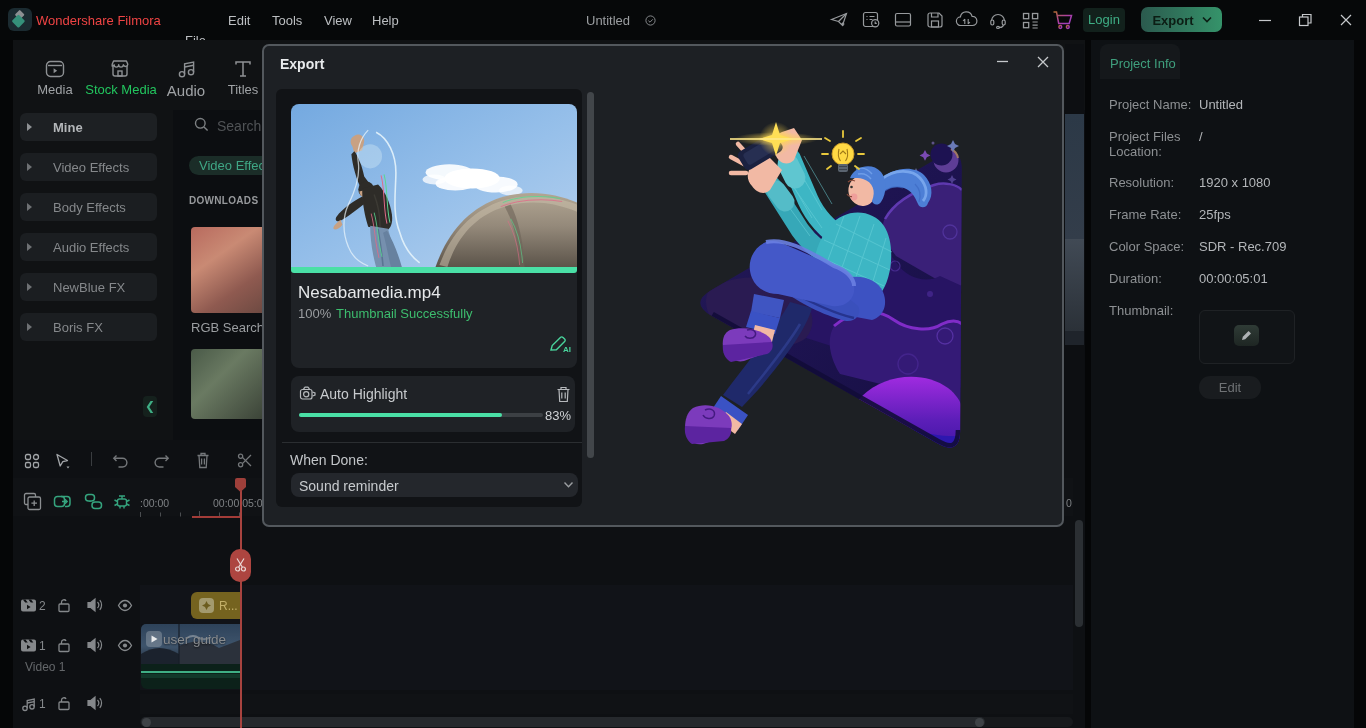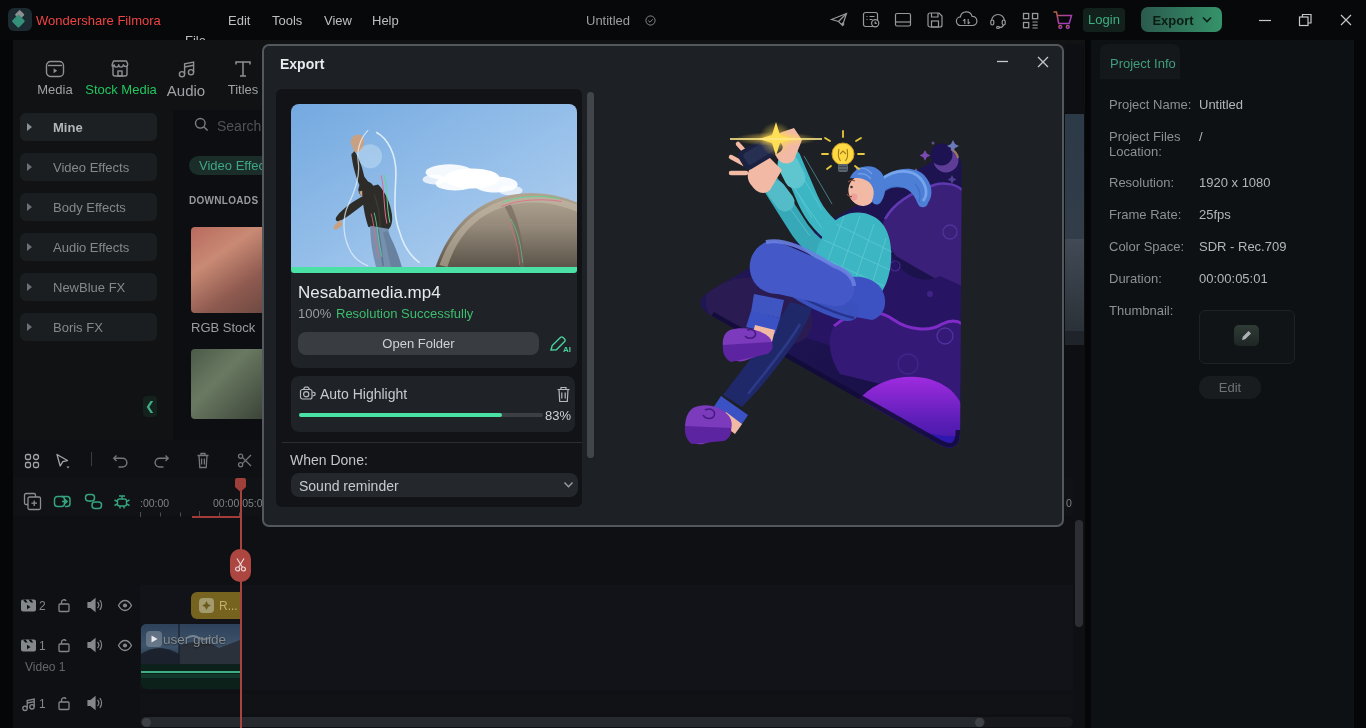--- a/index.html
+++ b/index.html
@@ -163,21 +163,21 @@
     <circle cx="6.3" cy="6.3" r="4.8"></circle>
       <path d="M10 10 L13.6 13.6"></path>
   </svg>
   <div class="abs" style="left:217px;top:118px;color:#505356;font-size:14px;">Search d</div>
 
   <div class="abs" style="left:189px;top:156px;width:73px;height:19px;border-radius:10px 0 0 10px;background:#1b2d28;color:#3fa685;font-size:13px;line-height:19px;padding-left:10px;white-space:nowrap;overflow:hidden;">Video Effect</div>
 
   <div class="abs" style="left:189px;top:195px;color:#97999c;font-size:10px;font-weight:bold;letter-spacing:.3px;">DOWNLOADS&nbsp;&nbsp;|</div>
 
   <div class="abs" style="left:191px;top:227px;width:71px;height:86px;border-radius:4px 0 0 4px;background:linear-gradient(145deg,#b86a5e 0%,#c98a74 35%,#8f5a50 70%,#6e4a42 100%);"></div>
-  <div class="abs" style="left:191px;top:320px;color:#9b9ea1;font-size:13px;">RGB Stock</div>
+  <div class="abs" style="left:191px;top:320px;color:#9b9ea1;font-size:13px;">RGB Search</div>
 
   <div class="abs" style="left:191px;top:349px;width:71px;height:70px;border-radius:4px 0 0 4px;background:linear-gradient(135deg,#4a5a48 0%,#6a7a62 40%,#3c4438 100%);"></div>
 
   <div class="abs" style="left:1065px;top:44px;width:19px;height:396px;background:#0d0f12;"></div>
   <div class="abs" style="left:1065px;top:114px;width:19px;height:125px;background:linear-gradient(180deg,#2c3947,#333d4a);"></div>
   <div class="abs" style="left:1065px;top:239px;width:19px;height:92px;background:linear-gradient(180deg,#414a55,#2b3138);"></div>
   <div class="abs" style="left:1065px;top:331px;width:19px;height:14px;background:#1f242b;"></div>
   <div class="abs" style="left:1073px;top:441px;color:#85888b;font-size:11px;">0</div>
 
   <div class="abs" style="left:1091px;top:40px;width:263px;height:688px;background:#0e1114;"></div>
@@ -426,22 +426,21 @@
     <circle cx="80" cy="52" r="12" fill="#d3e8f5" opacity=".4"></circle>
     <path d="M214 98 C228 92 252 90 272 94" stroke="#58d890" stroke-width="1" fill="none" opacity=".8"></path>
     <path d="M212 102 C226 96 252 93 274 97" stroke="#e06a88" stroke-width="1" fill="none" opacity=".8"></path>
     <path d="M222 114 C230 128 233 144 234 158" stroke="#58d890" stroke-width="1" fill="none" opacity=".6"></path>
     <path d="M219 116 C227 130 230 146 231 160" stroke="#e06a88" stroke-width="1" fill="none" opacity=".6"></path>
   </svg>
   <div class="abs" style="left:291px;top:267px;width:286px;height:6px;border-radius:0 0 3px 3px;background:#4ae0a6;"></div>
 
   <div class="abs" style="left:298px;top:283px;color:#e6e8ea;font-size:17px;font-weight:normal;">Nesabamedia.mp4</div>
   <div class="abs" style="left:298px;top:306px;color:#9b9ea1;font-size:13px;">100%</div>
-  <div class="abs" style="left:336px;top:306px;color:#3dbd6e;font-size:13px;">Resolution Successfully</div>
-  <div class="abs" style="left:298px;top:332px;width:241px;height:23px;border-radius:8px;background:#393d42;color:#cfd2d5;font-size:13px;line-height:23px;text-align:center;">Open Folder</div>
+  <div class="abs" style="left:336px;top:306px;color:#3dbd6e;font-size:13px;">Thumbnail Successfully</div>
   <svg class="abs" style="left:549px;top:334px;" width="22" height="20" viewBox="0 0 22 20" fill="none">
     <path d="M2 16 L3.2 11.6 L11.4 3.4 a1.8 1.8 0 0 1 2.6 0 l1.6 1.6 a1.8 1.8 0 0 1 0 2.6 L7.4 15.8 Z" stroke="#49d39c" stroke-width="1.4"></path>
     <text x="14" y="18" fill="#49d39c" font-size="8" font-weight="bold" font-family="Liberation Sans">AI</text>
   </svg>
 
   <div class="abs" style="left:291px;top:376px;width:284px;height:56px;border-radius:8px;background:#1f2226;"></div>
   <svg class="abs" style="left:299px;top:386px;" width="17" height="16" viewBox="0 0 17 16" fill="none" stroke="#b6b9bc" stroke-width="1.2">
     <rect x="1.5" y="3.5" width="11.5" height="9.5" rx="2"></rect>
     <path d="M4.5 3 l1.6-1.8 h2.8 L10.5 3"></path>
     <circle cx="7.2" cy="8.2" r="2.6"></circle>

